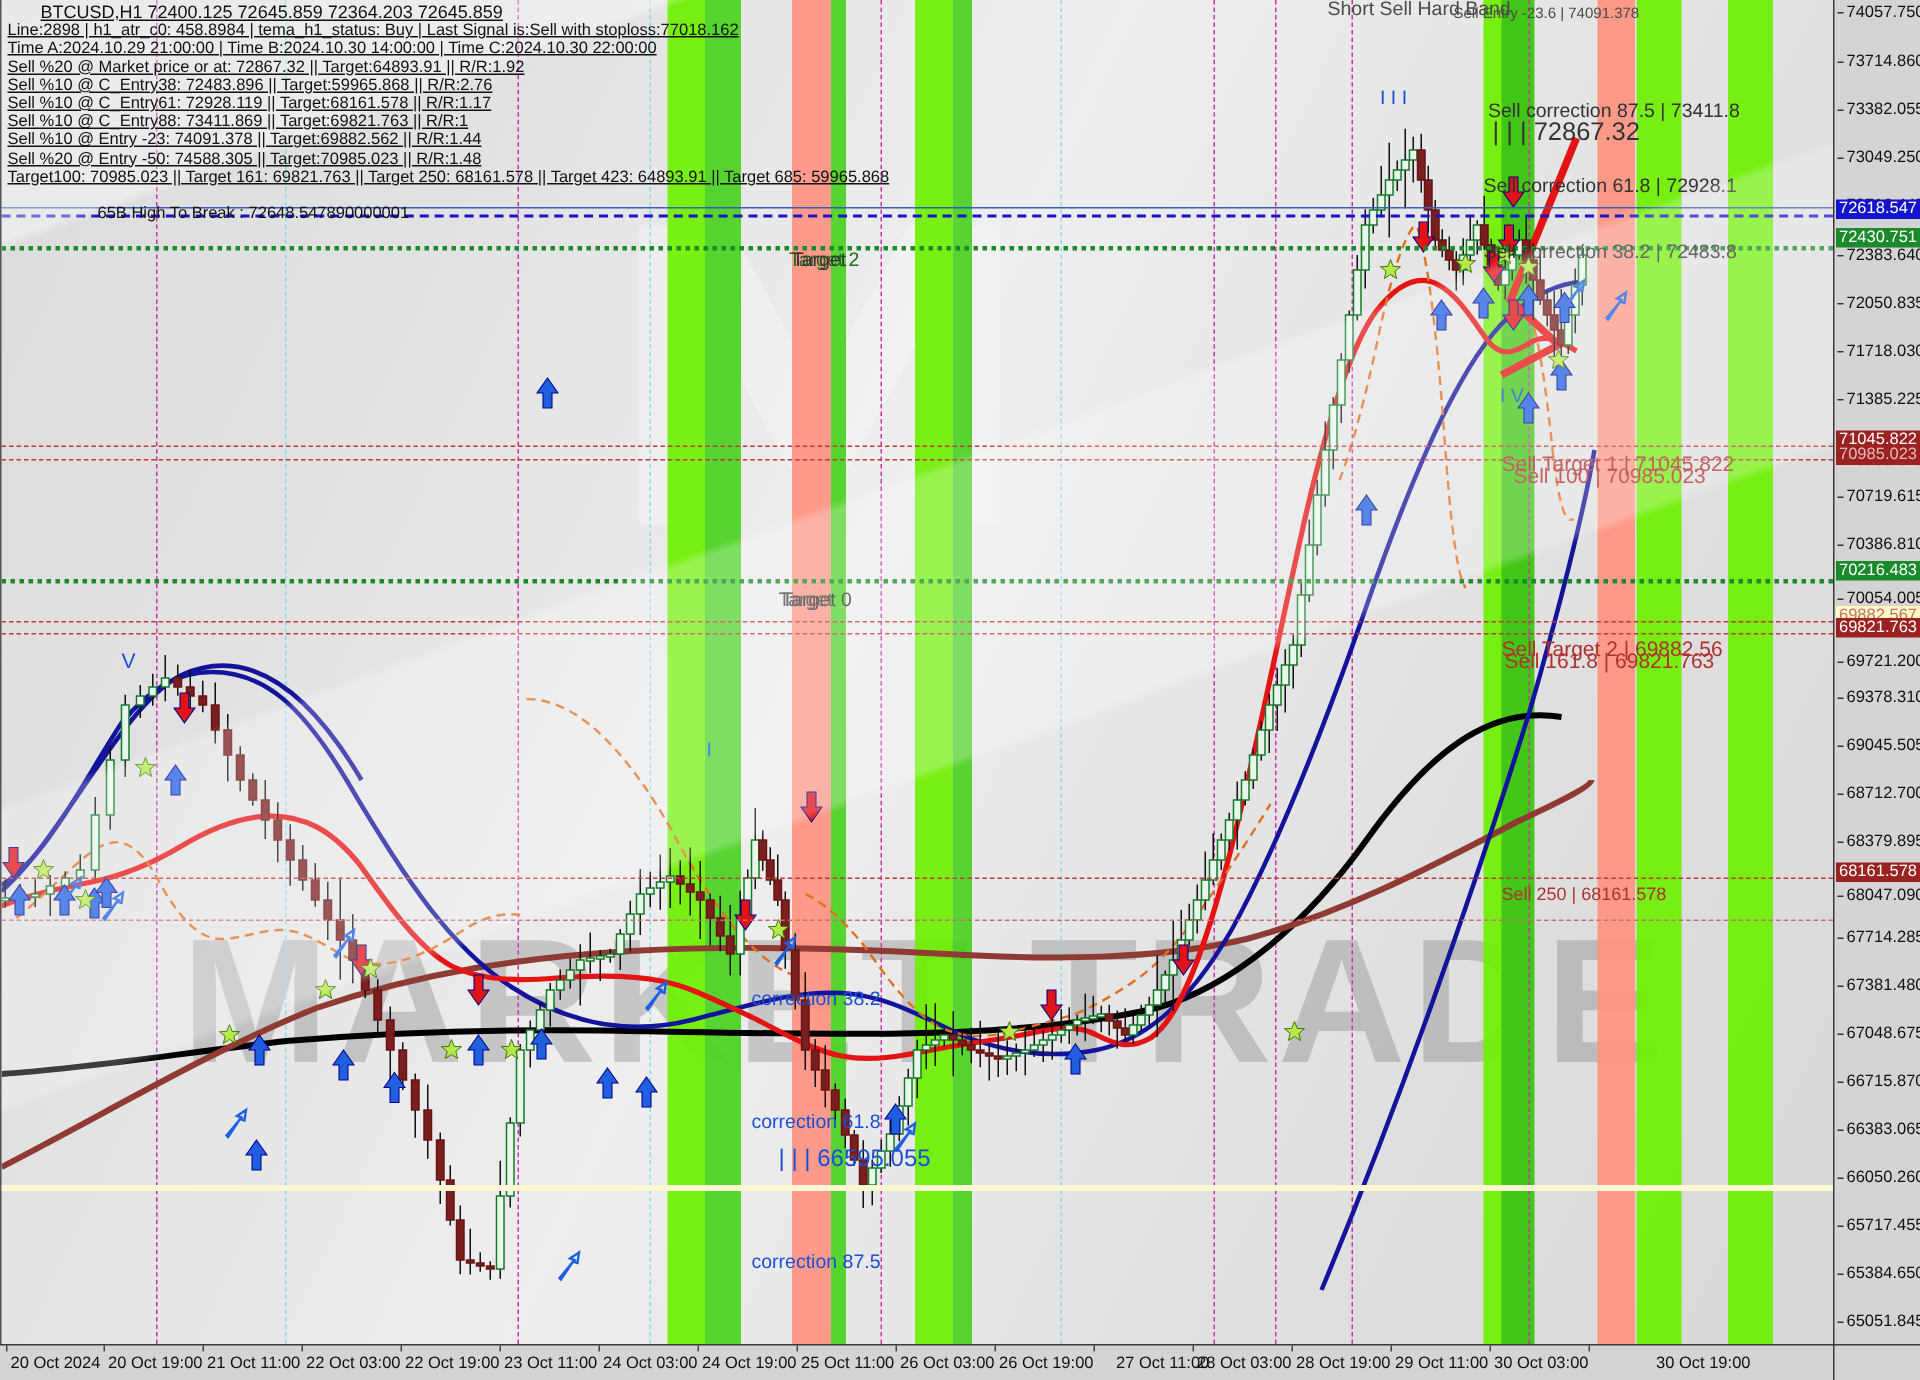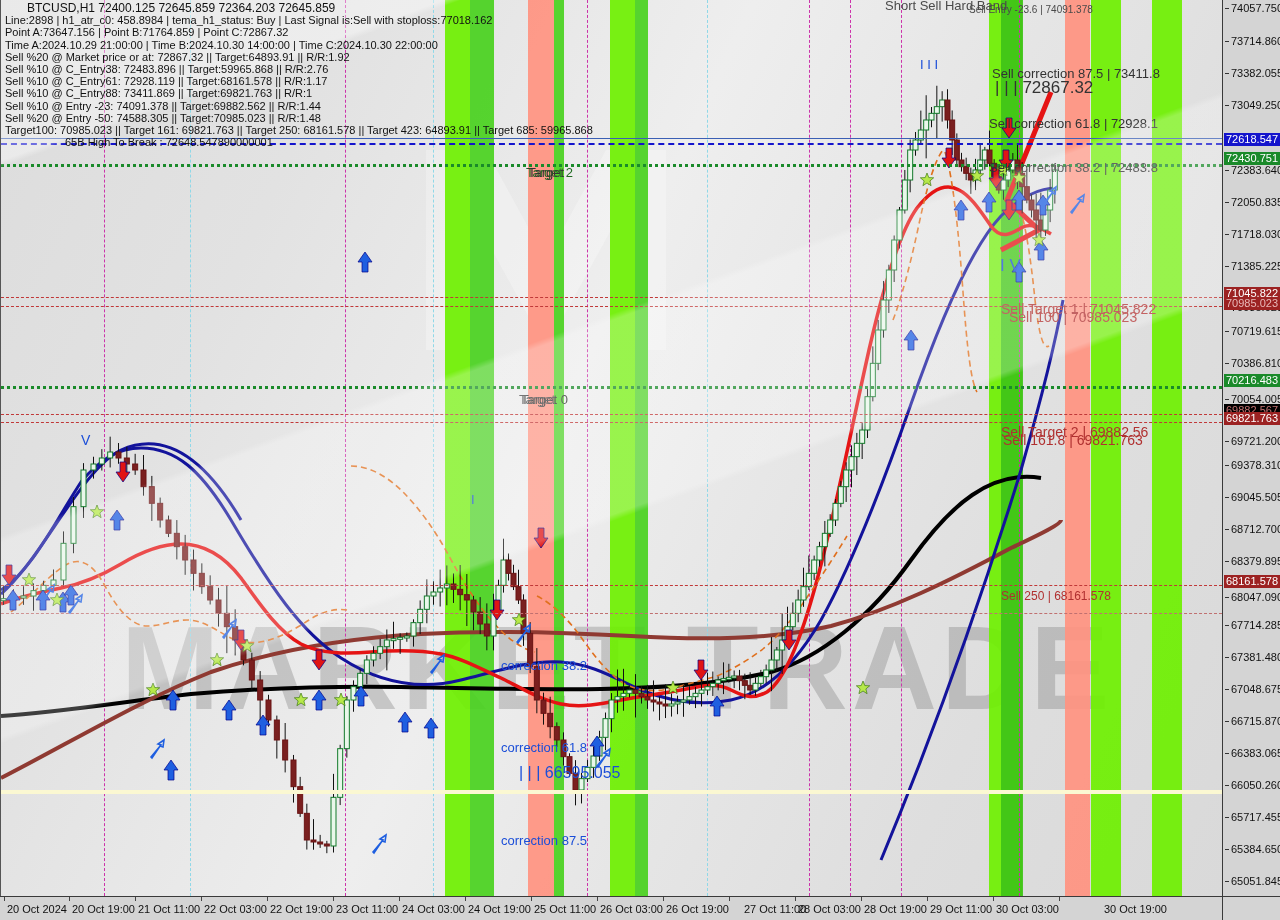--- a/index.html
+++ b/index.html
@@ -52,21 +52,21 @@
   .ann.green { color:#1f6b20; }
   .ann.red  { color:#b03030; }
   .ann.blue { color:#1b4ed8; }
   .ann.dark { color:#333; }
   .ann.grey { color:#4a4a4a; }
 
   
   #info {
     position:absolute; left:4px; top:2px; width:700px;
     font-size:11px; line-height:12.2px; color:#111;
-    white-space:nowrap; z-index:30;
+    white-space:nowrap; z-index:30;text-decoration:underline;
   }
   #info .ln { height:12.2px; }
   #info .sym { padding-left:22px; font-size:12px; }
 
   
   #yaxis {
     position:absolute; right:0; top:0; width:58px; height:896px;
     background:#d4d4d4; border-left:1px solid #3a3a3a;
     font-size:11px; color:#111;
   }
@@ -1012,28 +1012,27 @@
         <div class="ann dark" style="left: 527px; top: 165px; font-size: 13px;">Target</div>
         <div class="ann dark" style="left: 520px; top: 392px; font-size: 13px;">Target 0</div>
         <div class="ann grey" style="left: 518px; top: 392px; font-size: 13px;">Target</div>
         <div class="ann blue" style="left: 500px; top: 658px; font-size: 13px;">correction 38.2</div>
         <div class="ann blue" style="left: 500px; top: 740px; font-size: 13px;">correction 61.8</div>
         <div class="ann blue" style="left: 518px; top: 764px; font-size: 16px;">| | | 66595.055</div>
         <div class="ann blue" style="left: 500px; top: 833px; font-size: 13px;">correction 87.5</div>
         <div class="ann blue" style="left: 80px; top: 432px; font-size: 14px;">V</div>
         <div class="ann blue" style="left: 470px; top: 492px; font-size: 13px;">I</div>
         <div class="ann blue" style="left: 919px; top: 57px; font-size: 13px;">I I I</div>
-        <div class="ann blue" style="left: 999px; top: 256px; font-size: 17px;">I V</div>
+        <div class="ann blue" style="left: 999px; top: 256px; font-size: 13px;">I V</div>
       </div>
 
     <div id="info">
       <div class="ln sym">BTCUSD,H1  72400.125 72645.859 72364.203 72645.859</div>
       <div id="info-lines">
           <div class="ln">Line:2898 | h1_atr_c0: 458.8984 | tema_h1_status: Buy | Last Signal is:Sell with stoploss:77018.162</div>
-          <div class="ln">Point A:73647.156 | Point B:71764.859 | Point C:72867.32</div>
           <div class="ln">Time A:2024.10.29 21:00:00 | Time B:2024.10.30 14:00:00 | Time C:2024.10.30 22:00:00</div>
           <div class="ln">Sell %20 @ Market price or at: 72867.32 || Target:64893.91 || R/R:1.92</div>
           <div class="ln">Sell %10 @ C_Entry38: 72483.896 || Target:59965.868 || R/R:2.76</div>
           <div class="ln">Sell %10 @ C_Entry61: 72928.119 || Target:68161.578 || R/R:1.17</div>
           <div class="ln">Sell %10 @ C_Entry88: 73411.869 || Target:69821.763 || R/R:1</div>
           <div class="ln">Sell %10 @ Entry -23: 74091.378 || Target:69882.562 || R/R:1.44</div>
           <div class="ln">Sell %20 @ Entry -50: 74588.305 || Target:70985.023 || R/R:1.48</div>
           <div class="ln">Target100: 70985.023 || Target 161: 69821.763 || Target 250: 68161.578 || Target 423: 64893.91 || Target 685: 59965.868</div>
         </div>
     <div style="position: absolute; left: 60px; top: 134px; font-size: 11px; color: rgb(17, 17, 17); white-space: nowrap;">65B High To Break : 72648.547890000001</div>
@@ -1152,21 +1151,21 @@
       </div>
       <div class="tick" style="top: 876px;">
         <i></i>
         <span>65051.845</span>
       </div>
       <div class="ylabel" style="top: 133px; background: rgb(20, 20, 204); color: rgb(255, 255, 255);">72618.547</div>
       <div class="ylabel" style="top: 152px; background: rgb(26, 138, 42); color: rgb(255, 255, 255);">72430.751</div>
       <div class="ylabel" style="top: 287px; background: rgb(156, 34, 34); color: rgb(255, 255, 255);">71045.822</div>
       <div class="ylabel" style="top: 297px; background: rgb(156, 34, 34); color: rgb(232, 184, 184);">70985.023</div>
       <div class="ylabel" style="top: 374px; background: rgb(26, 138, 42); color: rgb(255, 255, 255);">70216.483</div>
-      <div class="ylabel" style="top: 404px; background: #000000; color: rgb(192, 112, 112);">69882.567</div>
+      <div class="ylabel" style="top: 404px; background: #fef9c3; color: rgb(192, 112, 112);">69882.567</div>
       <div class="ylabel" style="top: 412px; background: rgb(156, 34, 34); color: rgb(255, 255, 255);">69821.763</div>
       <div class="ylabel" style="top: 575px; background: rgb(156, 34, 34); color: rgb(255, 255, 255);">68161.578</div>
     </div>
 
   <div id="xaxis">
       <div class="tkmark" style="left: 4px;"></div>
       <div class="tk" style="left: 7px;">20 Oct 2024</div>
       <div class="tkmark" style="left: 69px;"></div>
       <div class="tk" style="left: 72px;">20 Oct 19:00</div>
       <div class="tkmark" style="left: 135px;"></div>

